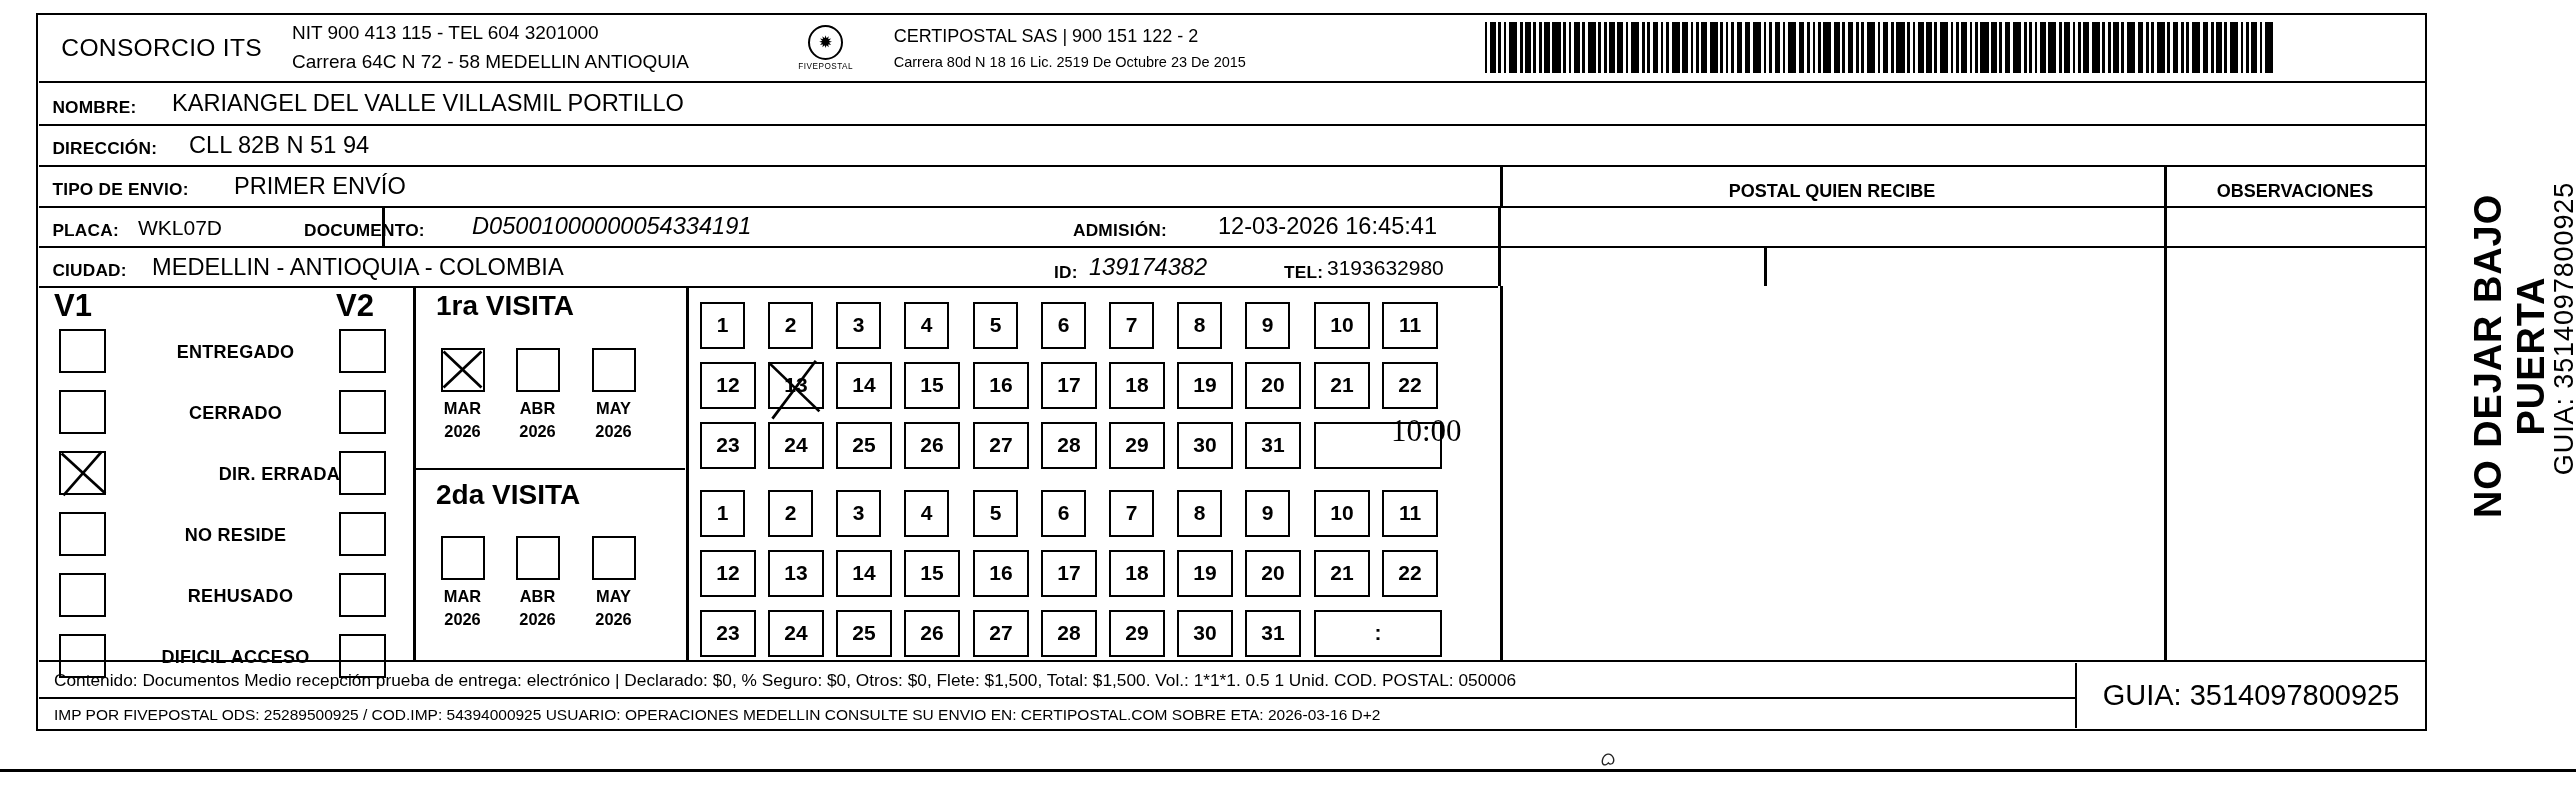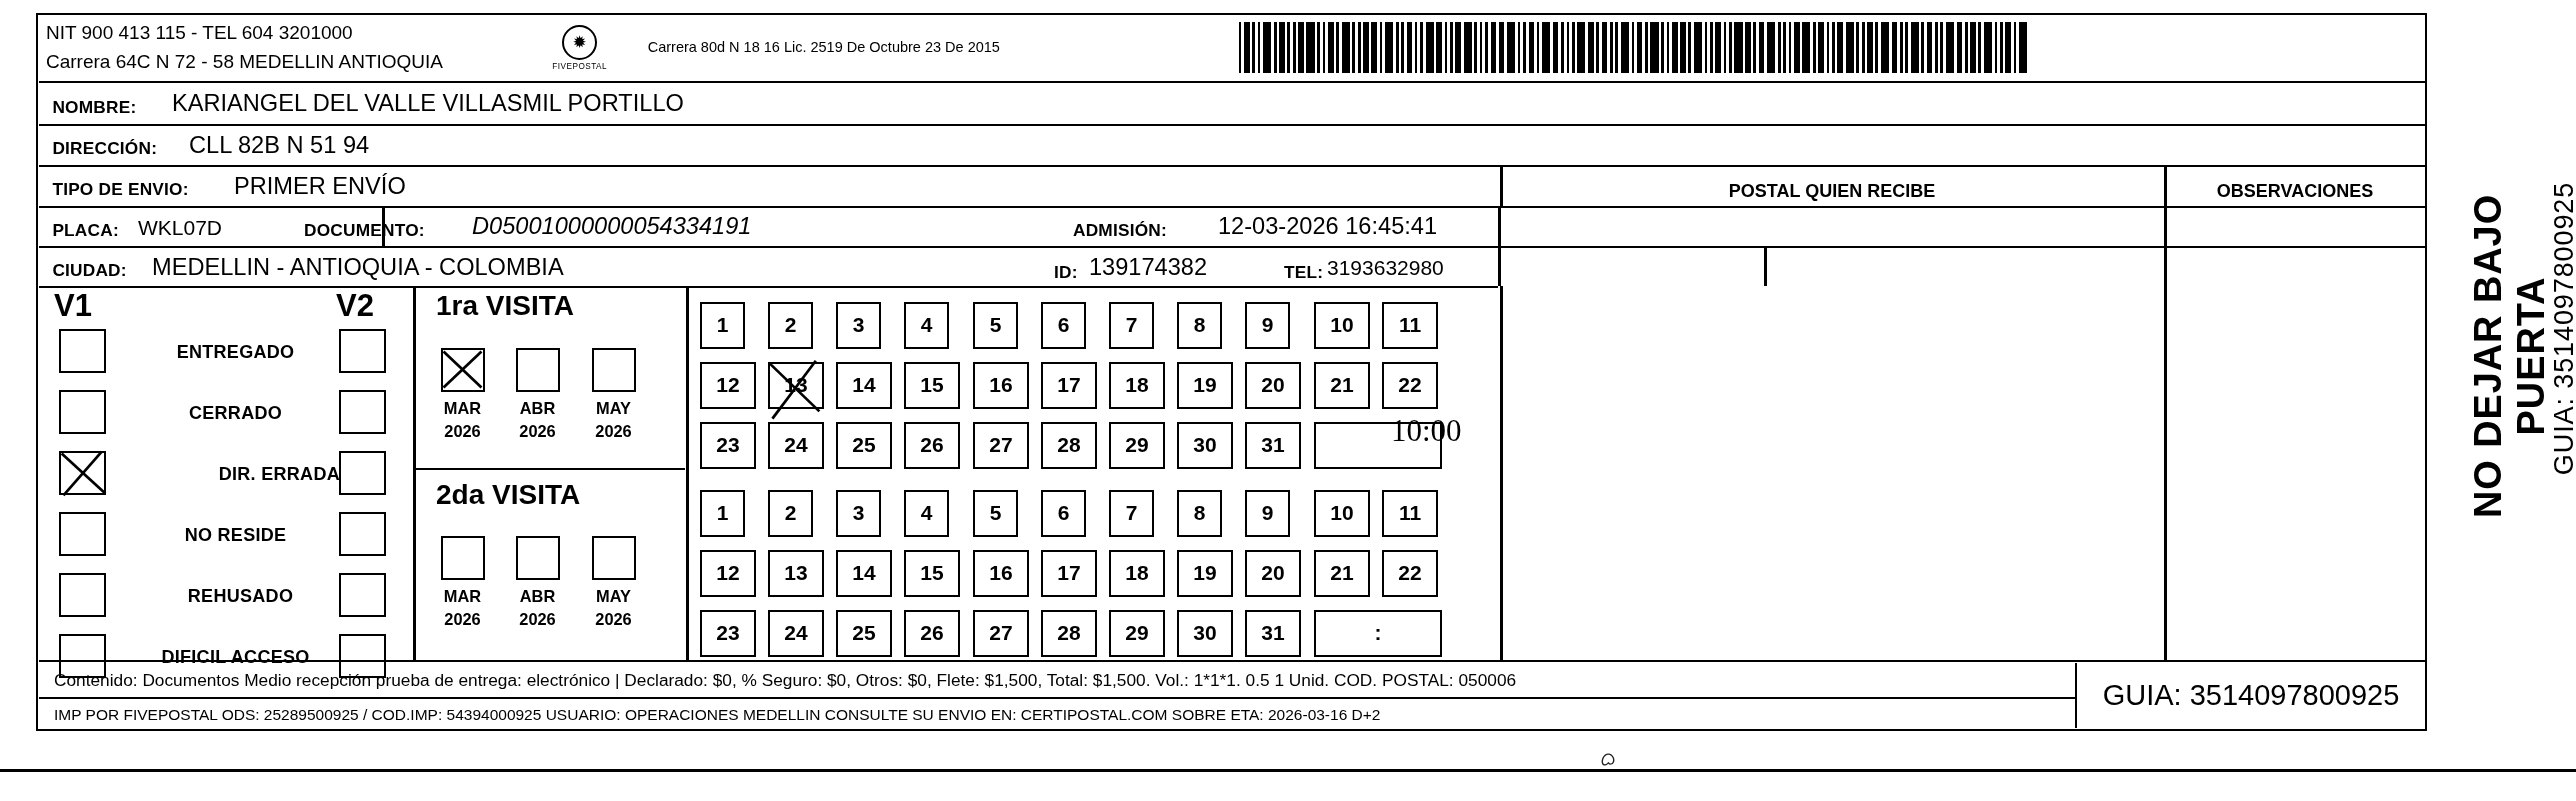--- a/index.html
+++ b/index.html
@@ -54,29 +54,31 @@
 </style>
 </head>
 <body>
 
 <div class="sheet">
 
   <div class="label">
     <div class="frame"></div>
 
     <div class="hdr">
+      <div class="hdr-consorcio">CONSORCIO ITS</div>
       <div class="hdr-nit">
         <span>NIT 900 413 115 - TEL 604 3201000</span>
         <span>Carrera 64C N 72 - 58 MEDELLIN ANTIOQUIA</span>
       </div>
       <div class="hdr-logo">
         <div class="ring">✹</div>
         <div class="lgtxt">FIVEPOSTAL</div>
       </div>
       <div class="hdr-certi">
+        <span>CERTIPOSTAL SAS | 900 151 122 - 2</span>
         <span class="l2">Carrera 80d N 18 16  Lic. 2519 De Octubre 23 De 2015</span>
       </div>
       <div class="hdr-bars">
         <div class="barcode" id="barcode">
             <i style="width: 2.7px;"></i>
             <i style="width: 5.5px;"></i>
             <i style="width: 2.7px;"></i>
             <i style="width: 2.7px;"></i>
             <i style="width: 8.2px;"></i>
             <i style="width: 2.7px;"></i>
@@ -217,21 +219,21 @@
     <div class="row-label" style="left:16.4px;top:207px;">PLACA:</div>
     <div class="row-value-sm" style="left:102px;top:203px;">WKL07D</div>
     <div class="row-label" style="left:268px;top:207px;">DOCUMENTO:</div>
     <div class="row-value" style="left:436px;top:200px;font-style:italic;">D05001000000054334191</div>
     <div class="row-label" style="left:1037px;top:207px;">ADMISIÓN:</div>
     <div class="row-value" style="left:1182px;top:200px;">12-03-2026 16:45:41</div>
 
     <div class="row-label" style="left:16.4px;top:247px;">CIUDAD:</div>
     <div class="row-value" style="left:116px;top:241px;">MEDELLIN - ANTIOQUIA - COLOMBIA</div>
     <div class="row-label" style="left:1018px;top:249px;">ID:</div>
-    <div class="row-value" style="left:1053px;top:241px;">139174382</div>
+    <div class="row-value" style="left:1053px;top:241px;font-style:italic;">139174382</div>
     <div class="row-label" style="left:1248px;top:249px;">TEL:</div>
     <div class="row-value-sm" style="left:1291px;top:243px;">3193632980</div>
 
     <div class="hdrsm" style="left:1464px;top:168px;width:664px;">POSTAL QUIEN RECIBE</div>
     <div class="hdrsm" style="left:2128px;top:168px;width:262px;">OBSERVACIONES</div>
 
     <div style="position:absolute;left:1467px;top:276px;width:659px;height:369px;"></div>
     <div style="position:absolute;left:2130px;top:276px;width:258px;height:369px;"></div>
 
     <div class="vtitle" style="left:18px;top:275px;font-size:31px;">V1</div>

